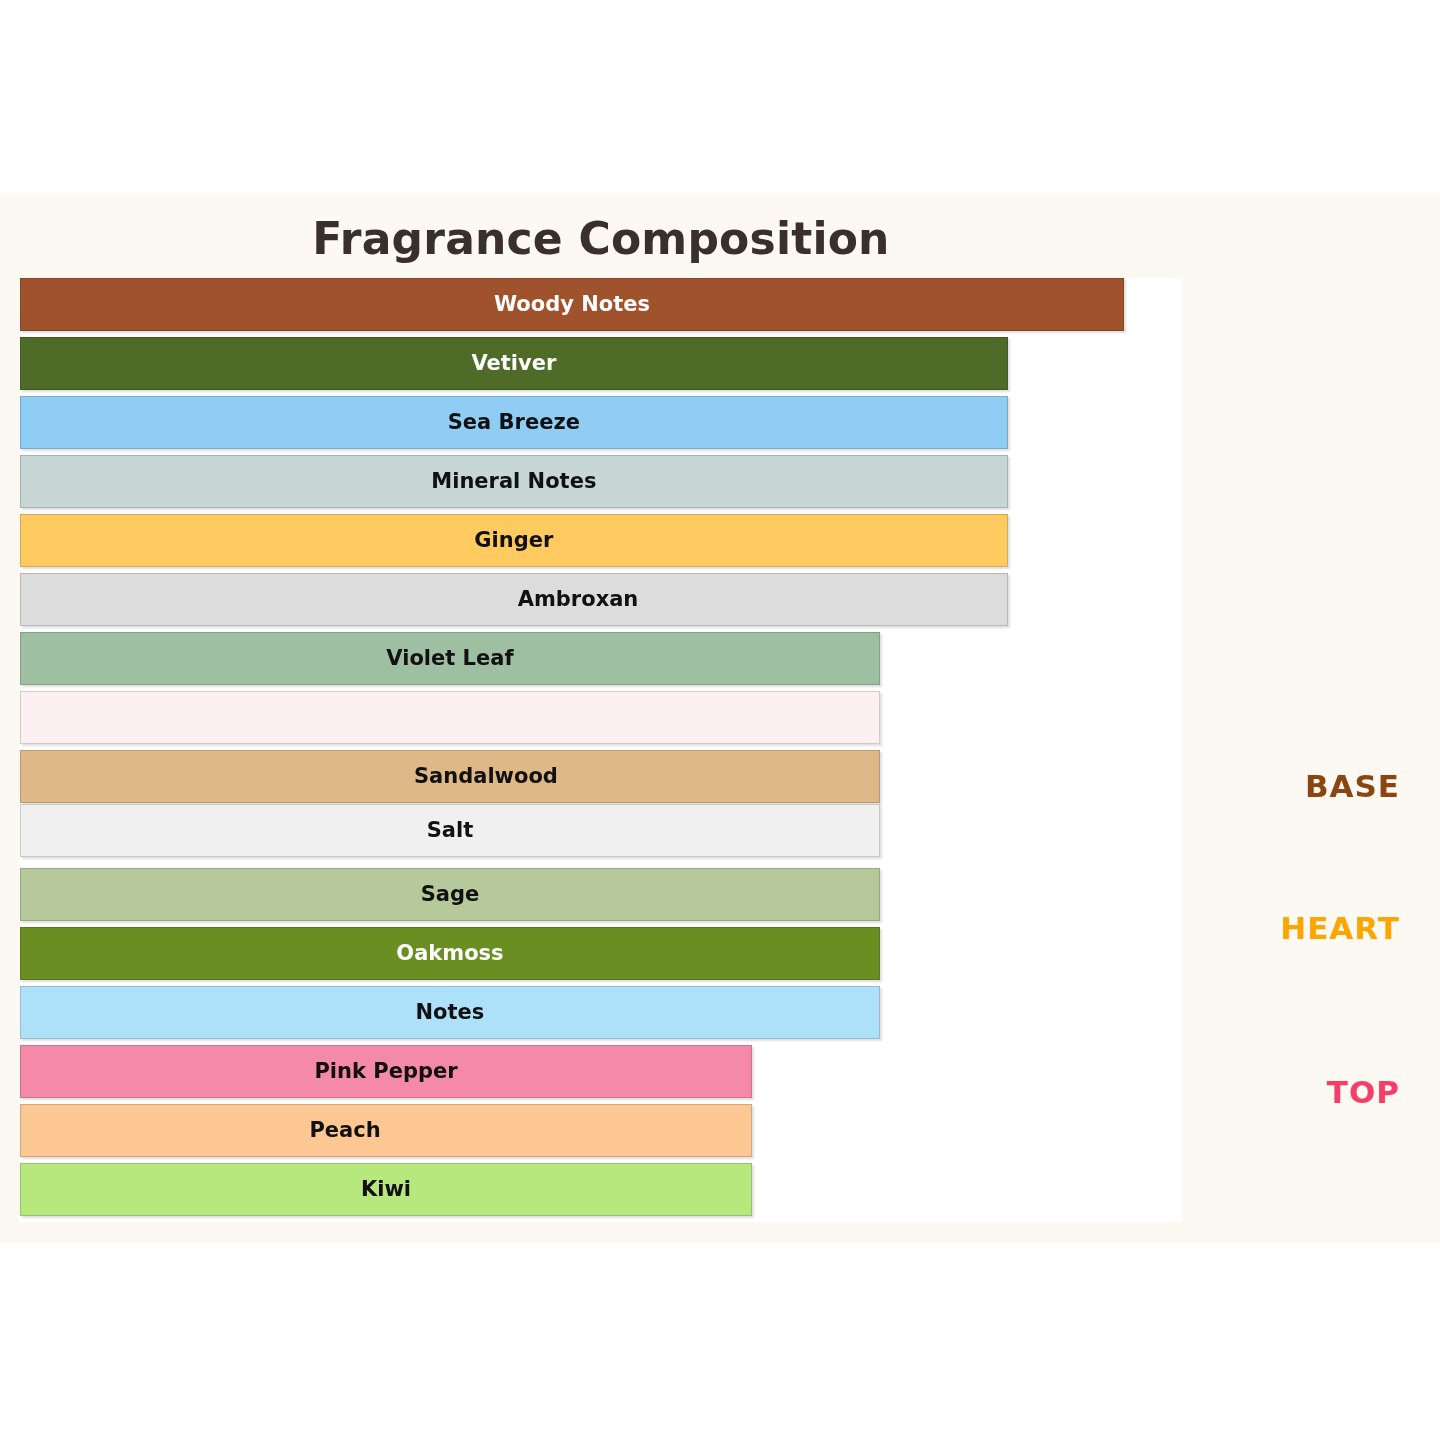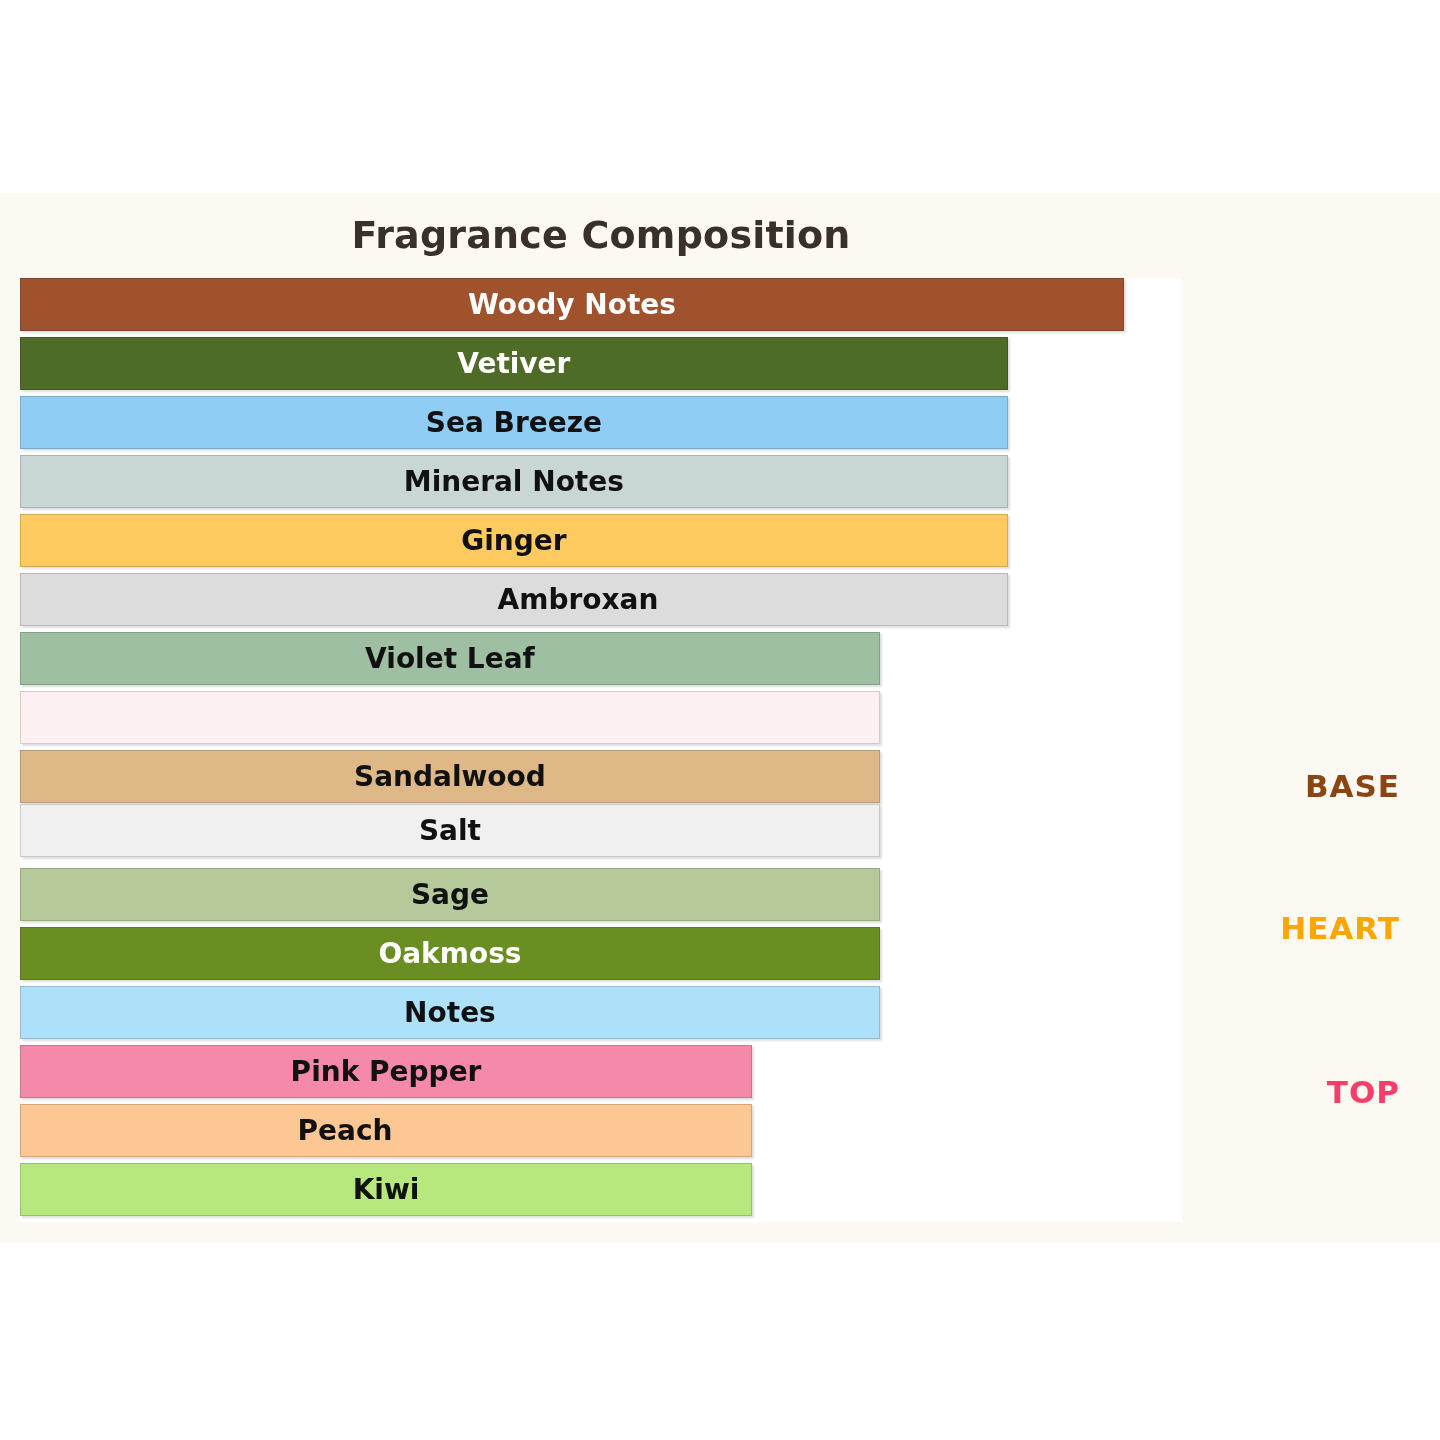--- a/index.html
+++ b/index.html
@@ -24,21 +24,21 @@
     background: #FCF8F2;
   }
 
   
   #chart-title {
     position: absolute;
     left: 20px;
     top: 20px;
     width: 1162px;
     text-align: center;
-    font-size: 38px;
+    font-size: 44px;
     font-weight: bold;
     color: #3A302B;
     letter-spacing: 0.2px;
   }
 
   
   #plot-area {
     position: absolute;
     left: 20px;
     top: 85px;
@@ -61,21 +61,21 @@
     box-sizing: border-box;
     border: 1px solid rgba(0,0,0,0.16);
     box-shadow: 2px 2px 2px rgba(0,0,0,0.13);
   }
   .bar-label {
     position: absolute;
     top: 0;
     height: 53px;
     line-height: 53px;
     text-align: center;
-    font-size: 28px;
+    font-size: 21px;
     font-weight: bold;
     white-space: nowrap;
     pointer-events: none;
   }
 
   
   .cat-label {
     position: absolute;
     right: 40px;
     text-align: left;
@@ -120,21 +120,21 @@
         </div>
         <div class="bar-row" style="top: 354px; width: 1162px;">
           <div class="bar" title="Violet Leaf" style="width: 859.88px; background: rgb(158, 191, 161);"></div>
           <div class="bar-label" style="left: 0px; width: 859.88px; color: rgb(17, 17, 17);">Violet Leaf</div>
         </div>
         <div class="bar-row" style="top: 413px; width: 1162px;">
           <div class="bar" title="Sugar" style="width: 859.88px; background: rgb(253, 240, 242);"></div>
         </div>
         <div class="bar-row" style="top: 472px; width: 1162px;">
           <div class="bar" title="Sandalwood" style="width: 859.88px; background: rgb(222, 184, 135);"></div>
-          <div class="bar-label" style="left: 0px; width: 859.88px; color: rgb(17, 17, 17);">Sandalwood</div>
+          <div class="bar-label" style="left: 0px; width: 859.88px; color: rgb(17, 17, 17); padding-left: 36px;">Sandalwood</div>
         </div>
         <div class="bar-row" style="top: 506px; width: 1162px; margin-top: 20px;">
           <div class="bar" title="Salt" style="width: 859.88px; background: rgb(240, 240, 240);"></div>
           <div class="bar-label" style="left: 0px; width: 859.88px; color: rgb(17, 17, 17);">Salt</div>
         </div>
         <div class="bar-row" style="top: 590px; width: 1162px;">
           <div class="bar" title="Sage" style="width: 859.88px; background: rgb(181, 201, 154);"></div>
           <div class="bar-label" style="left: 0px; width: 859.88px; color: rgb(17, 17, 17);">Sage</div>
         </div>
         <div class="bar-row" style="top: 649px; width: 1162px;">

